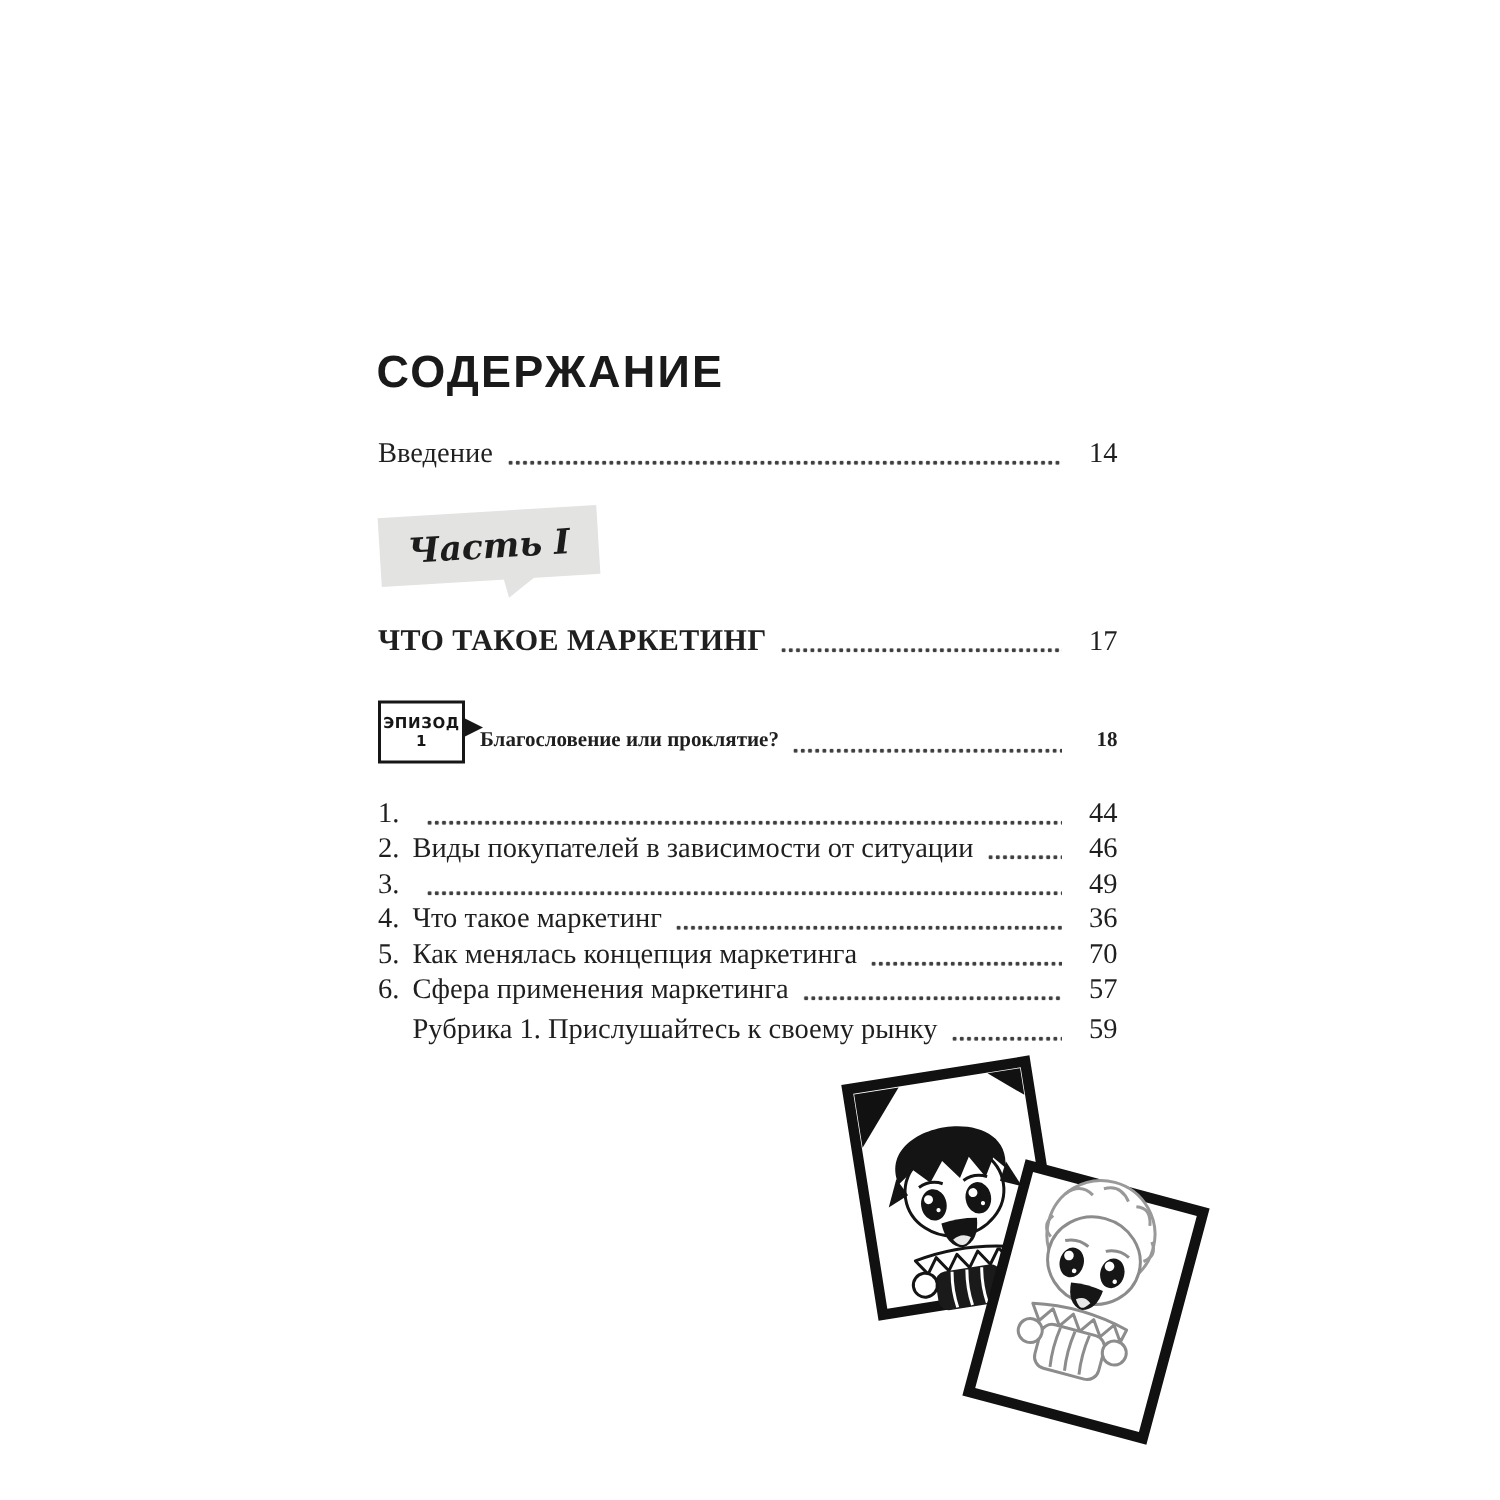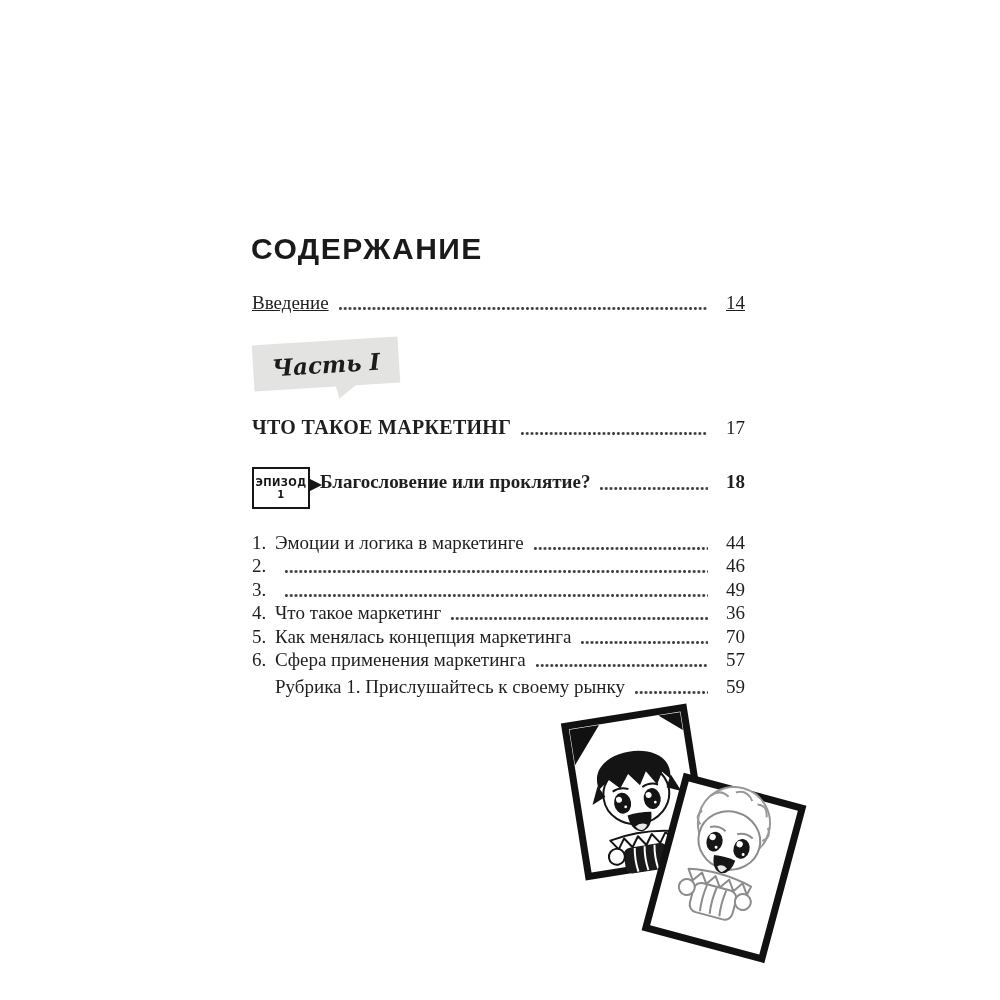--- a/index.html
+++ b/index.html
@@ -45,31 +45,31 @@
     line-height:12px;text-align:center;padding-top:8px;letter-spacing:0.4px;
     background:#fff;color:#161616;
   }
   .episode-arrow{
     left:310px;top:479px;width:0;height:0;
     border-top:6px solid transparent;border-bottom:6px solid transparent;
     border-left:12px solid #161616;
   }
   .episode-titles{left:320px;top:466px;width:425px;}
   .episode-titles .line1{font-size:19px;font-weight:bold;line-height:24px;white-space:nowrap;}
-  .episode-titles .line2{display:flex;align-items:center;font-size:19px;font-weight:bold;line-height:24px;margin-top:4px;white-space:nowrap;}
+  .episode-titles .line2{display:flex;align-items:center;font-size:14px;font-weight:bold;line-height:24px;margin-top:16px;white-space:nowrap;}
   .item .num{flex:0 0 23px;}
   .rubric{padding-left:23px;width:470px;}
   .illustration{left:548px;top:688px;}
 </style>
 </head>
 <body>
 
 <div class="abs page-title">СОДЕРЖАНИЕ</div>
 
-<div class="abs row" style="top:291px;text-decoration:underline;">
+<div class="abs row" style="top:291px;">
   <span class="label">Введение</span>
   <span class="dots"></span>
   <span class="pg">14</span>
 </div>
 
 <div class="abs bubble">
   <span class="bubble-text">Часть I</span>
 </div>
 
 <div class="abs row part-row" style="top:416px;">
@@ -87,26 +87,26 @@
 <div class="abs episode-titles">
   <div class="line2">
     <span class="label">Благословение или проклятие?</span>
     <span class="dots"></span>
     <span class="pg">18</span>
   </div>
 </div>
 
 <div class="abs row item" style="top:531px;">
   <span class="num">1.</span>
-  <span class="label">Эмоции и логика в маркетинге</span>
   <span class="dots"></span>
   <span class="pg">44</span>
 </div>
 <div class="abs row item" style="top:554px;">
   <span class="num">2.</span>
+  <span class="label">Виды покупателей в зависимости от ситуации</span>
   <span class="dots"></span>
   <span class="pg">46</span>
 </div>
 <div class="abs row item" style="top:578px;">
   <span class="num">3.</span>
   <span class="dots"></span>
   <span class="pg">49</span>
 </div>
 <div class="abs row item" style="top:601px;">
   <span class="num">4.</span>

